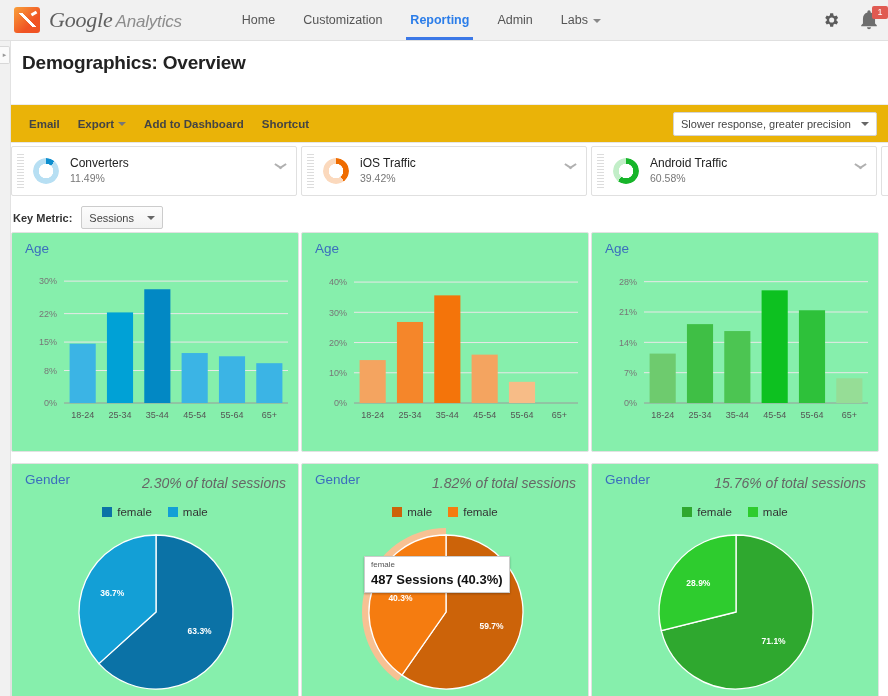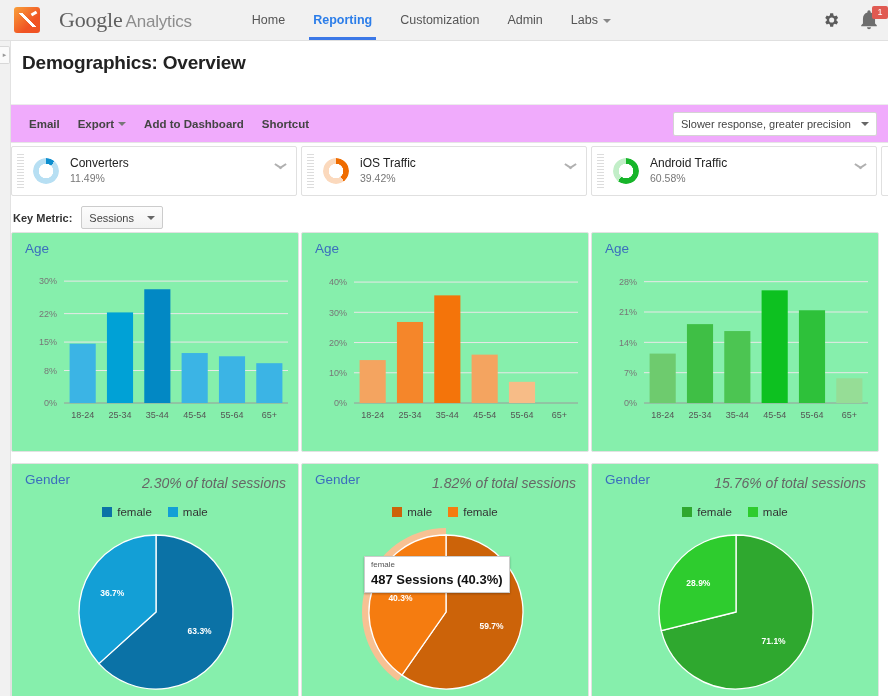--- a/index.html
+++ b/index.html
@@ -27,21 +27,21 @@
   .ga-logo::after {
     content: ""; position: absolute; left: 4px; top: 6px;
     width: 18px; height: 14px;
     background:
       linear-gradient(45deg, transparent 46%, #fff 46%, #fff 58%, transparent 58%);
   }
   .ga-logo::before {
     content: ""; position: absolute; right: 3px; top: 5px;
     width: 6px; height: 3px; background: #fff; transform: rotate(-32deg);
   }
-  .brand-text { margin-left: 19px; font-size: 19px; color: #5c5c5c; letter-spacing: -.2px; }
+  .brand-text { margin-left: 9px; font-size: 19px; color: #5c5c5c; letter-spacing: -.2px; font-style: italic; }
   .brand-text .g { font-family: "Liberation Serif", serif; font-size: 22px; color: #5f5f5f; }
   .brand-text .a { font-size: 17px; color: #8d8d8d; margin-left: 3px; }
 
   .nav { display: flex; align-items: flex-start; margin-left: 46px; height: 40px; }
   .nav-item {
     font-size: 12.5px; color: #555; padding: 0 14px; height: 40px;
     line-height: 40px; cursor: pointer; position: relative; white-space: nowrap;
   }
   .nav-item.active { color: #2b7de9; font-weight: bold; }
   .nav-item.active::after {
@@ -76,21 +76,21 @@
 
   
   .page-title {
     position: absolute; left: 22px; top: 52px;
     font-size: 19px; font-weight: bold; color: #222; letter-spacing: -.2px;
   }
 
   
   .actionbar {
     position: absolute; left: 11px; top: 104px; width: 877px; height: 37px;
-    background: #f0abfc; border-top: 1px solid #ececec; border-bottom: 1px solid #e6e6e6;
+    background: #eab308; border-top: 1px solid #ececec; border-bottom: 1px solid #e6e6e6;
     display: flex; align-items: center;
   }
   .act {
     font-size: 11.5px; font-weight: bold; color: #444; margin-left: 18px; cursor: pointer;
     white-space: nowrap;
   }
   .act .caret { border-top-color: #777; margin-left: 4px; }
   .precision-select {
     margin-left: auto; margin-right: 11px;
     background: #fff; border: 1px solid #d4d4d4; border-radius: 2px;
@@ -177,22 +177,22 @@
 
   <div class="topbar">
     <div class="brand">
       <div class="ga-logo"></div>
       <div class="brand-text">
         <span class="g">Google</span><span class="a">Analytics</span>
       </div>
     </div>
     <div class="nav" id="nav">
         <div class="nav-item"><span>Home</span></div>
+        <div class="nav-item"><span>Customization</span></div>
         <div class="nav-item active"><span>Reporting</span></div>
-        <div class="nav-item"><span>Customization</span></div>
         <div class="nav-item"><span>Admin</span></div>
         <div class="nav-item"><span>Labs</span><span class="caret"></span></div>
       </div>
     <div class="topright">
       <svg class="gear-ico" viewBox="0 0 24 24">
         <path fill="#5c5c5c" d="M19.4 13a7.6 7.6 0 0 0 0-2l2.1-1.6-2-3.5-2.5 1a7.6 7.6 0 0 0-1.7-1L14.9 3h-4l-.4 2.9c-.6.2-1.2.6-1.7 1l-2.5-1-2 3.5L6.4 11a7.6 7.6 0 0 0 0 2l-2.1 1.6 2 3.5 2.5-1c.5.4 1.1.8 1.7 1l.4 2.9h4l.4-2.9c.6-.2 1.2-.6 1.7-1l2.5 1 2-3.5L19.4 13zM12.9 15.4a3.4 3.4 0 1 1 0-6.8 3.4 3.4 0 0 1 0 6.8z"></path>
       </svg>
       <div class="bell-wrap">
         <svg width="22" height="22" viewBox="0 0 24 24">
           <path fill="#6d6d6d" d="M12 22a2.2 2.2 0 0 0 2.2-2.1H9.8A2.2 2.2 0 0 0 12 22zm6.6-6.2v-5.3c0-3.2-1.8-5.9-4.8-6.6v-.7a1.8 1.8 0 1 0-3.6 0v.7c-3 .7-4.8 3.4-4.8 6.6v5.3L3.5 17.6v1.1h17v-1.1l-1.9-1.8z"></path>

